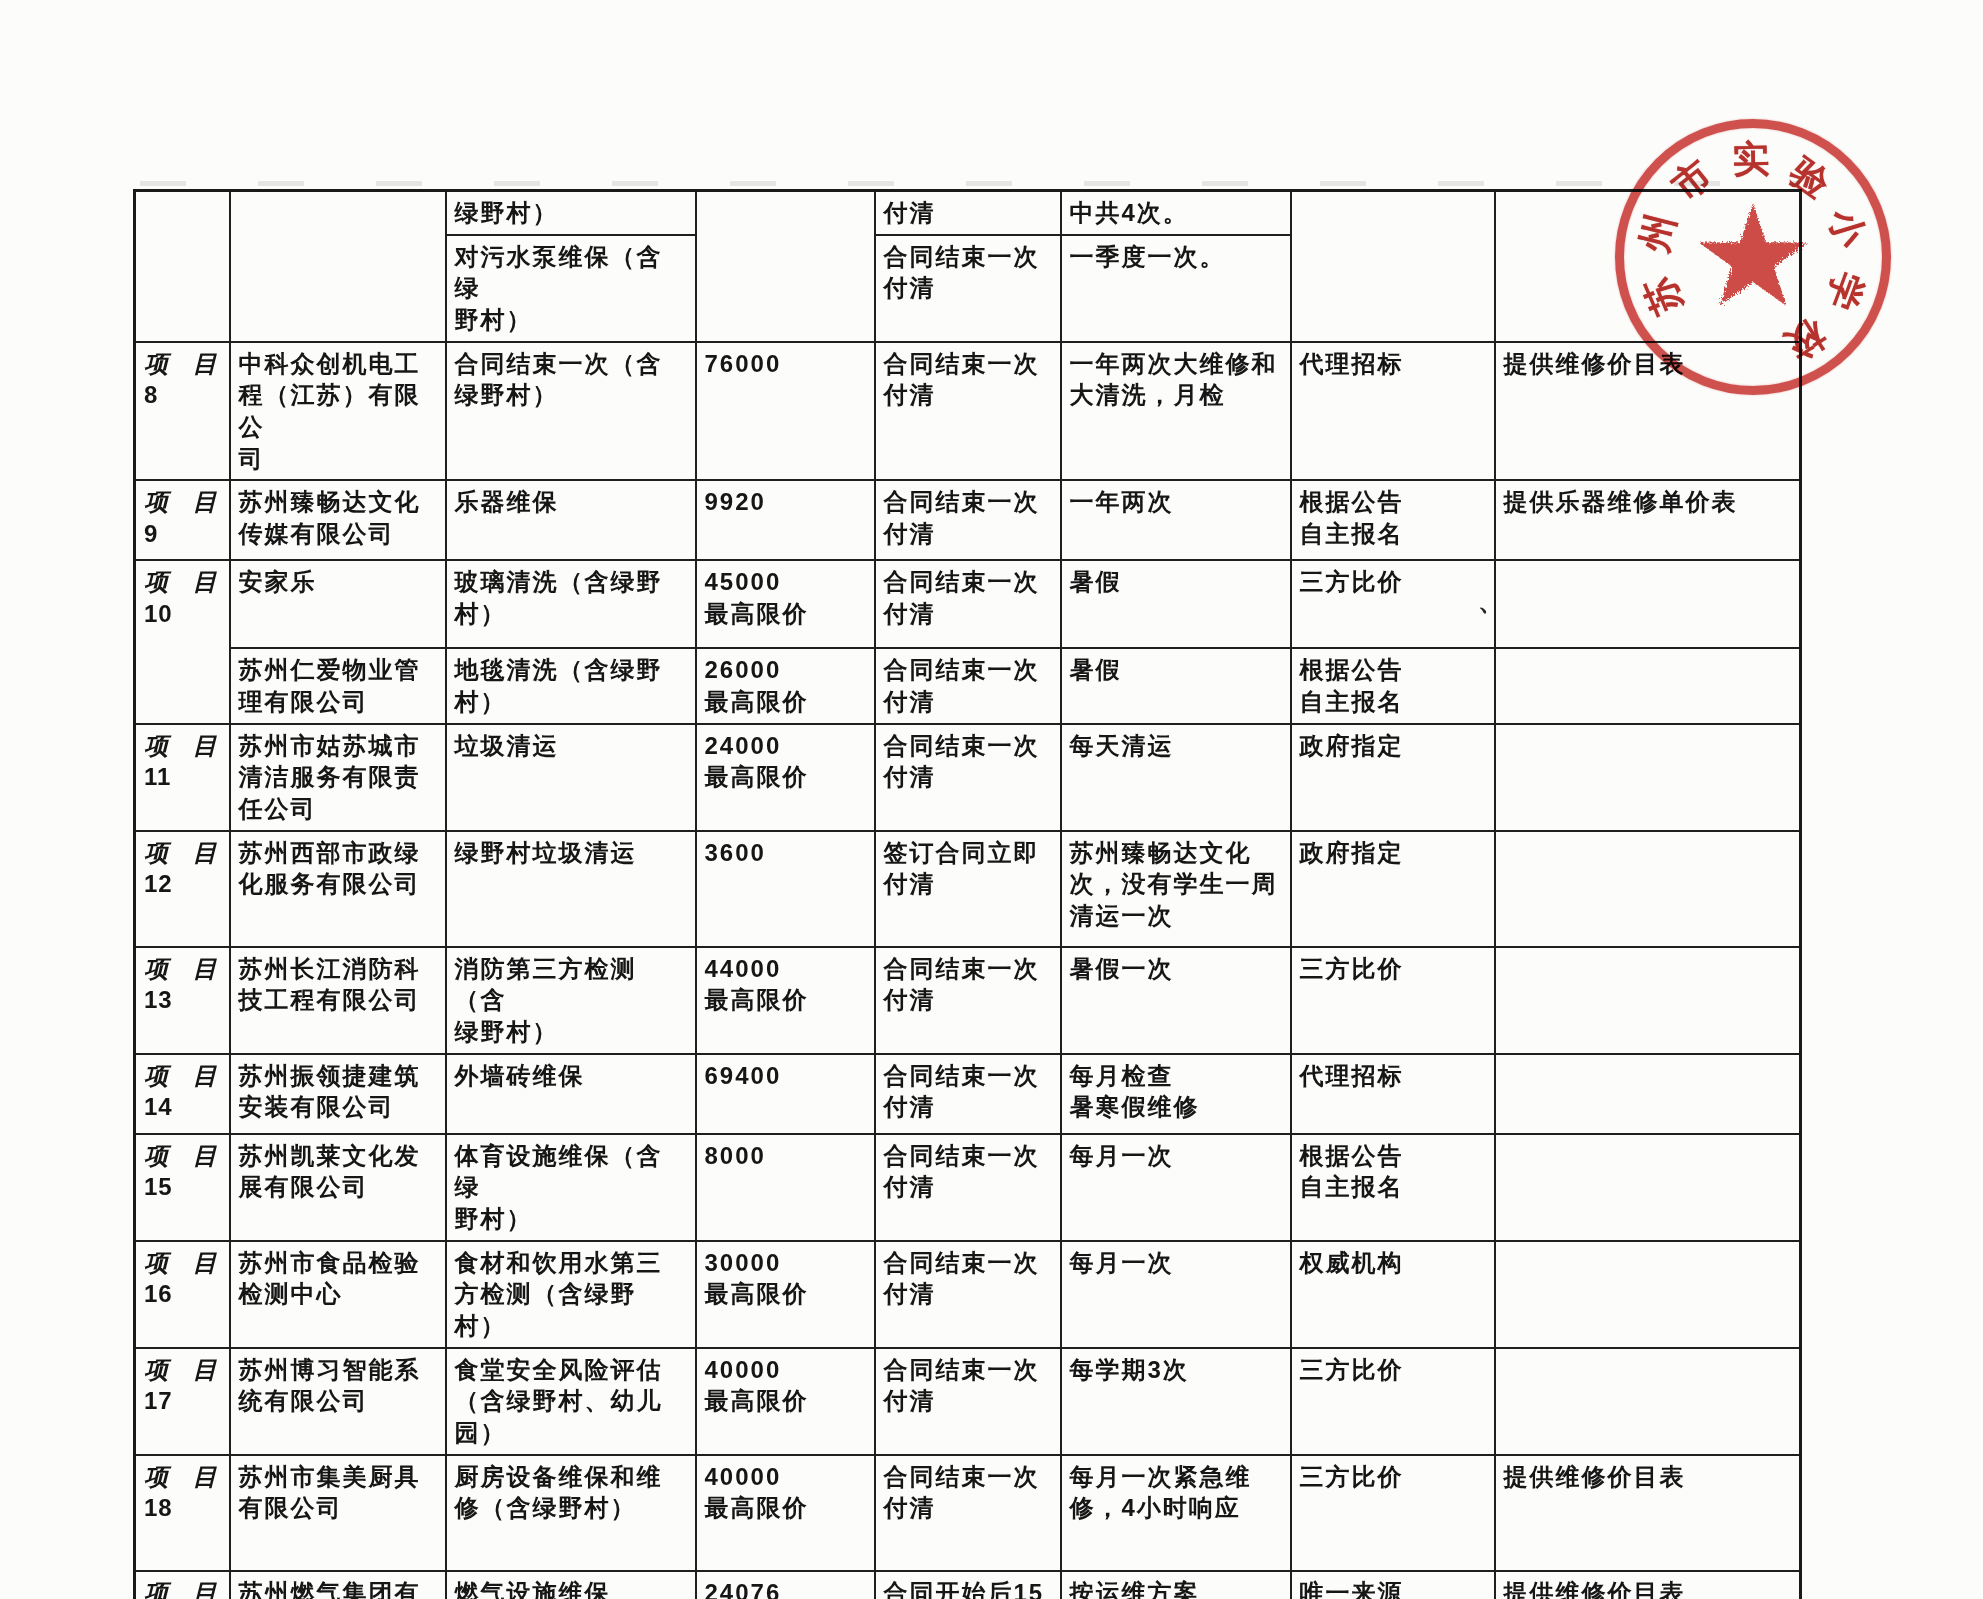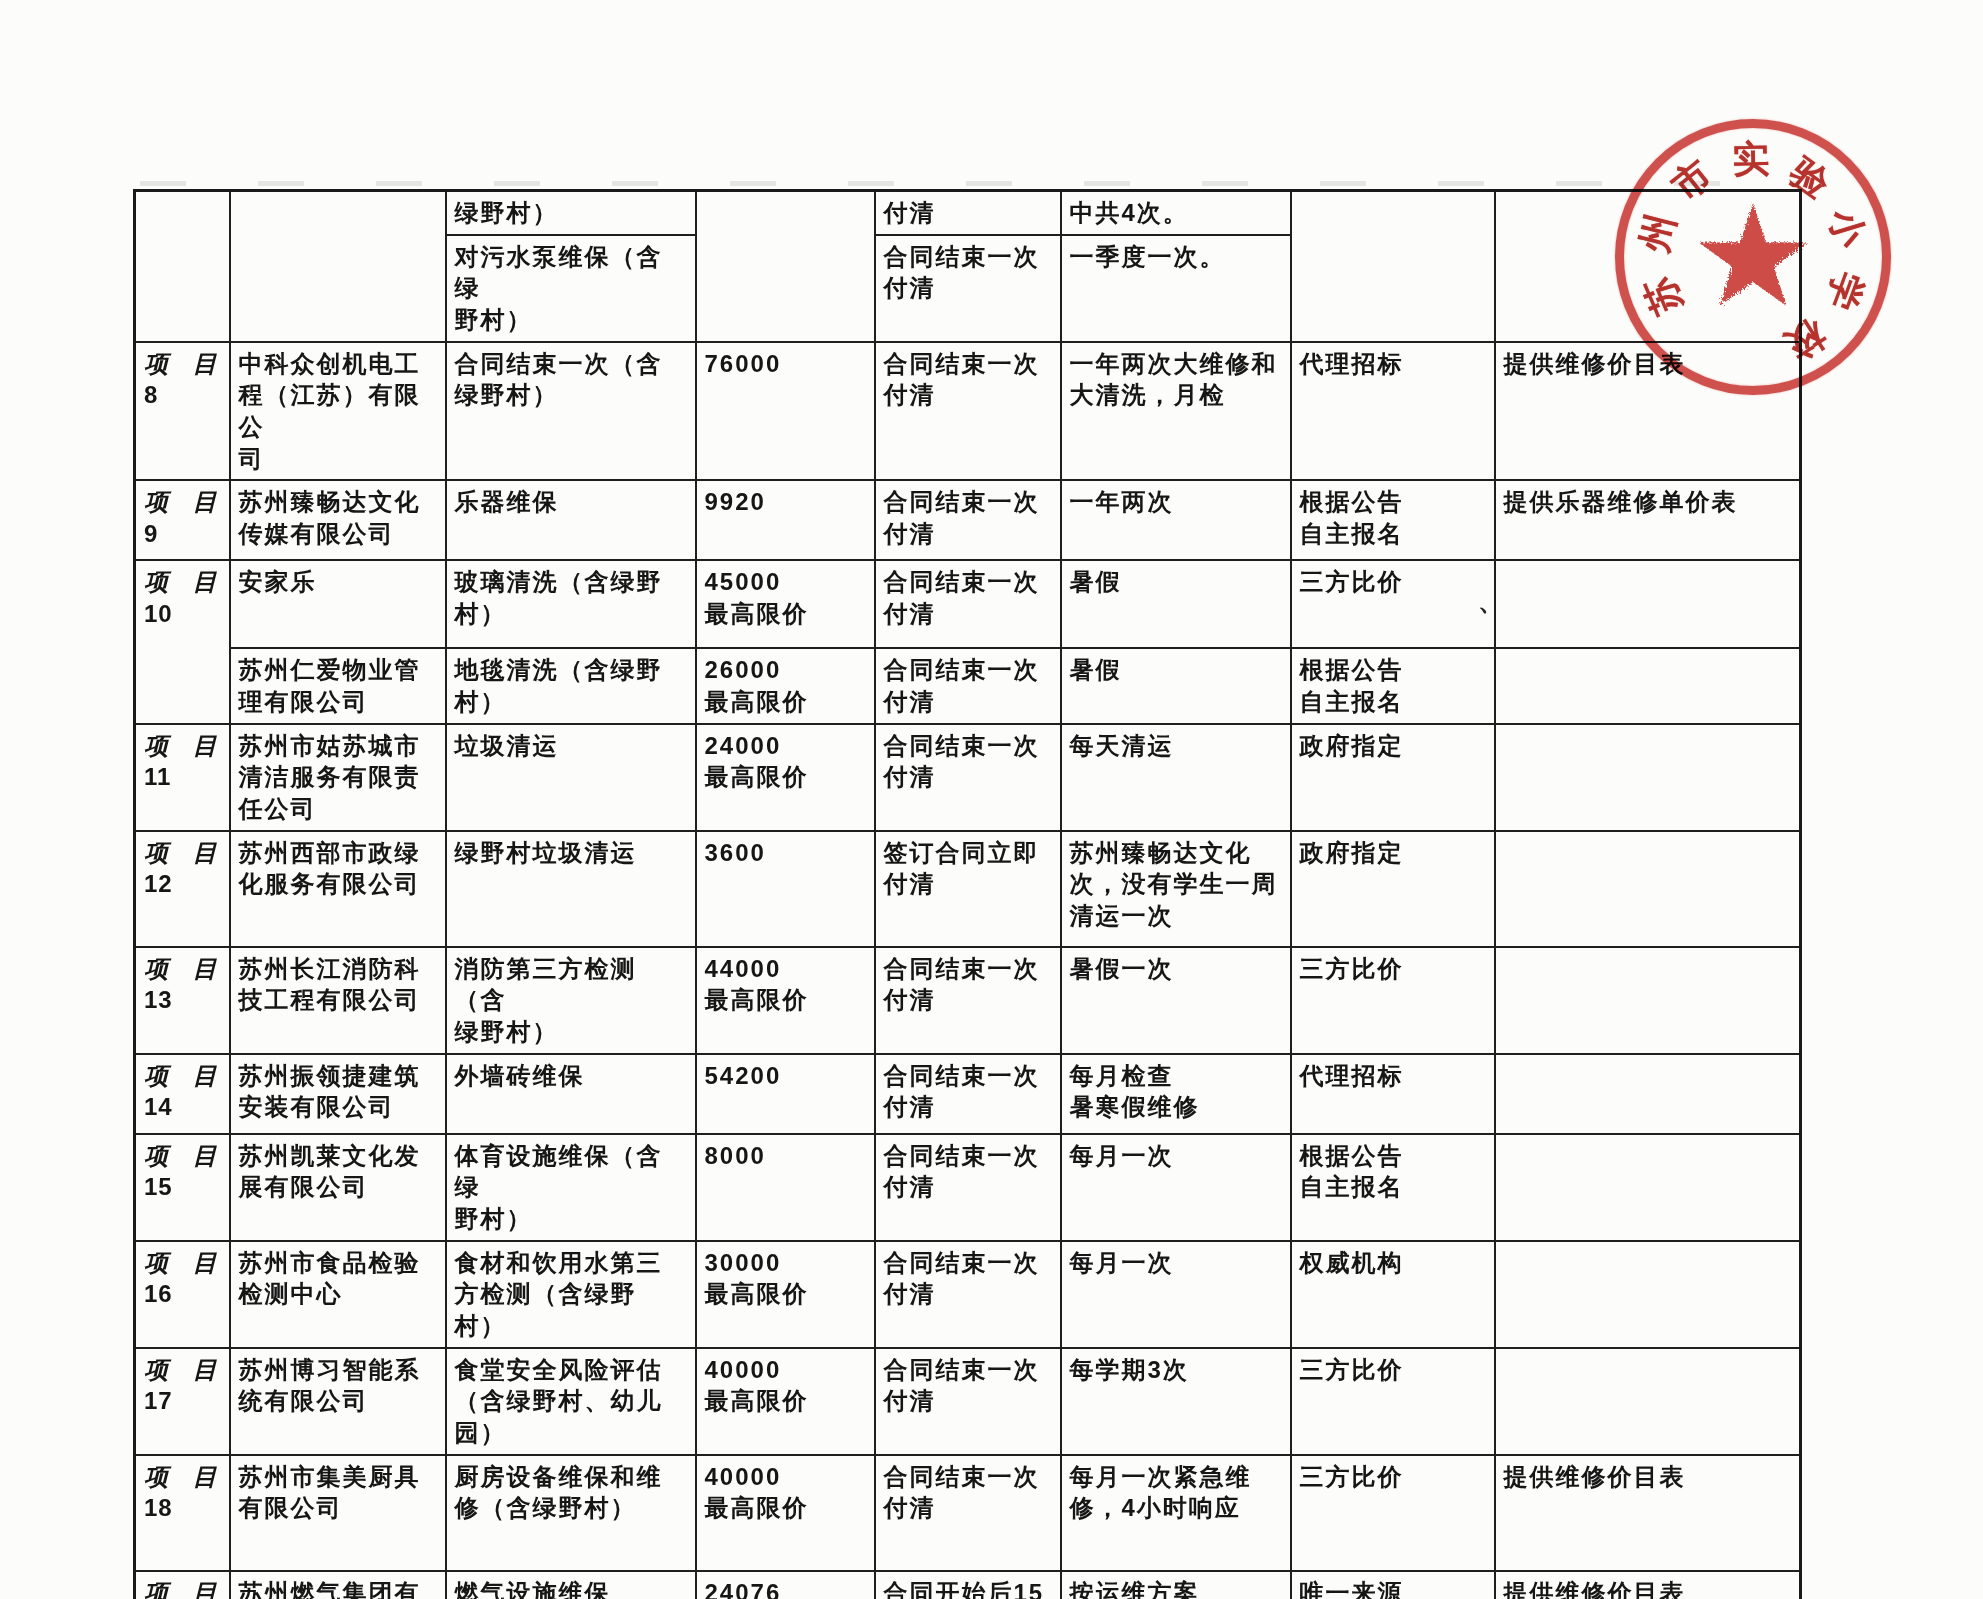--- a/index.html
+++ b/index.html
@@ -348,21 +348,21 @@
         <div class="idnum">14</div>
       </td>
       <td>
             <div class="cell">苏州振领捷建筑
 安装有限公司</div>
           </td>
       <td>
             <div class="cell">外墙砖维保</div>
           </td>
       <td>
-            <div class="cell">54200</div>
+            <div class="cell">69400</div>
           </td>
       <td>
             <div class="cell">合同结束一次
 付清</div>
           </td>
       <td>
             <div class="cell">每月检查
 暑寒假维修</div>
           </td>
       <td>

